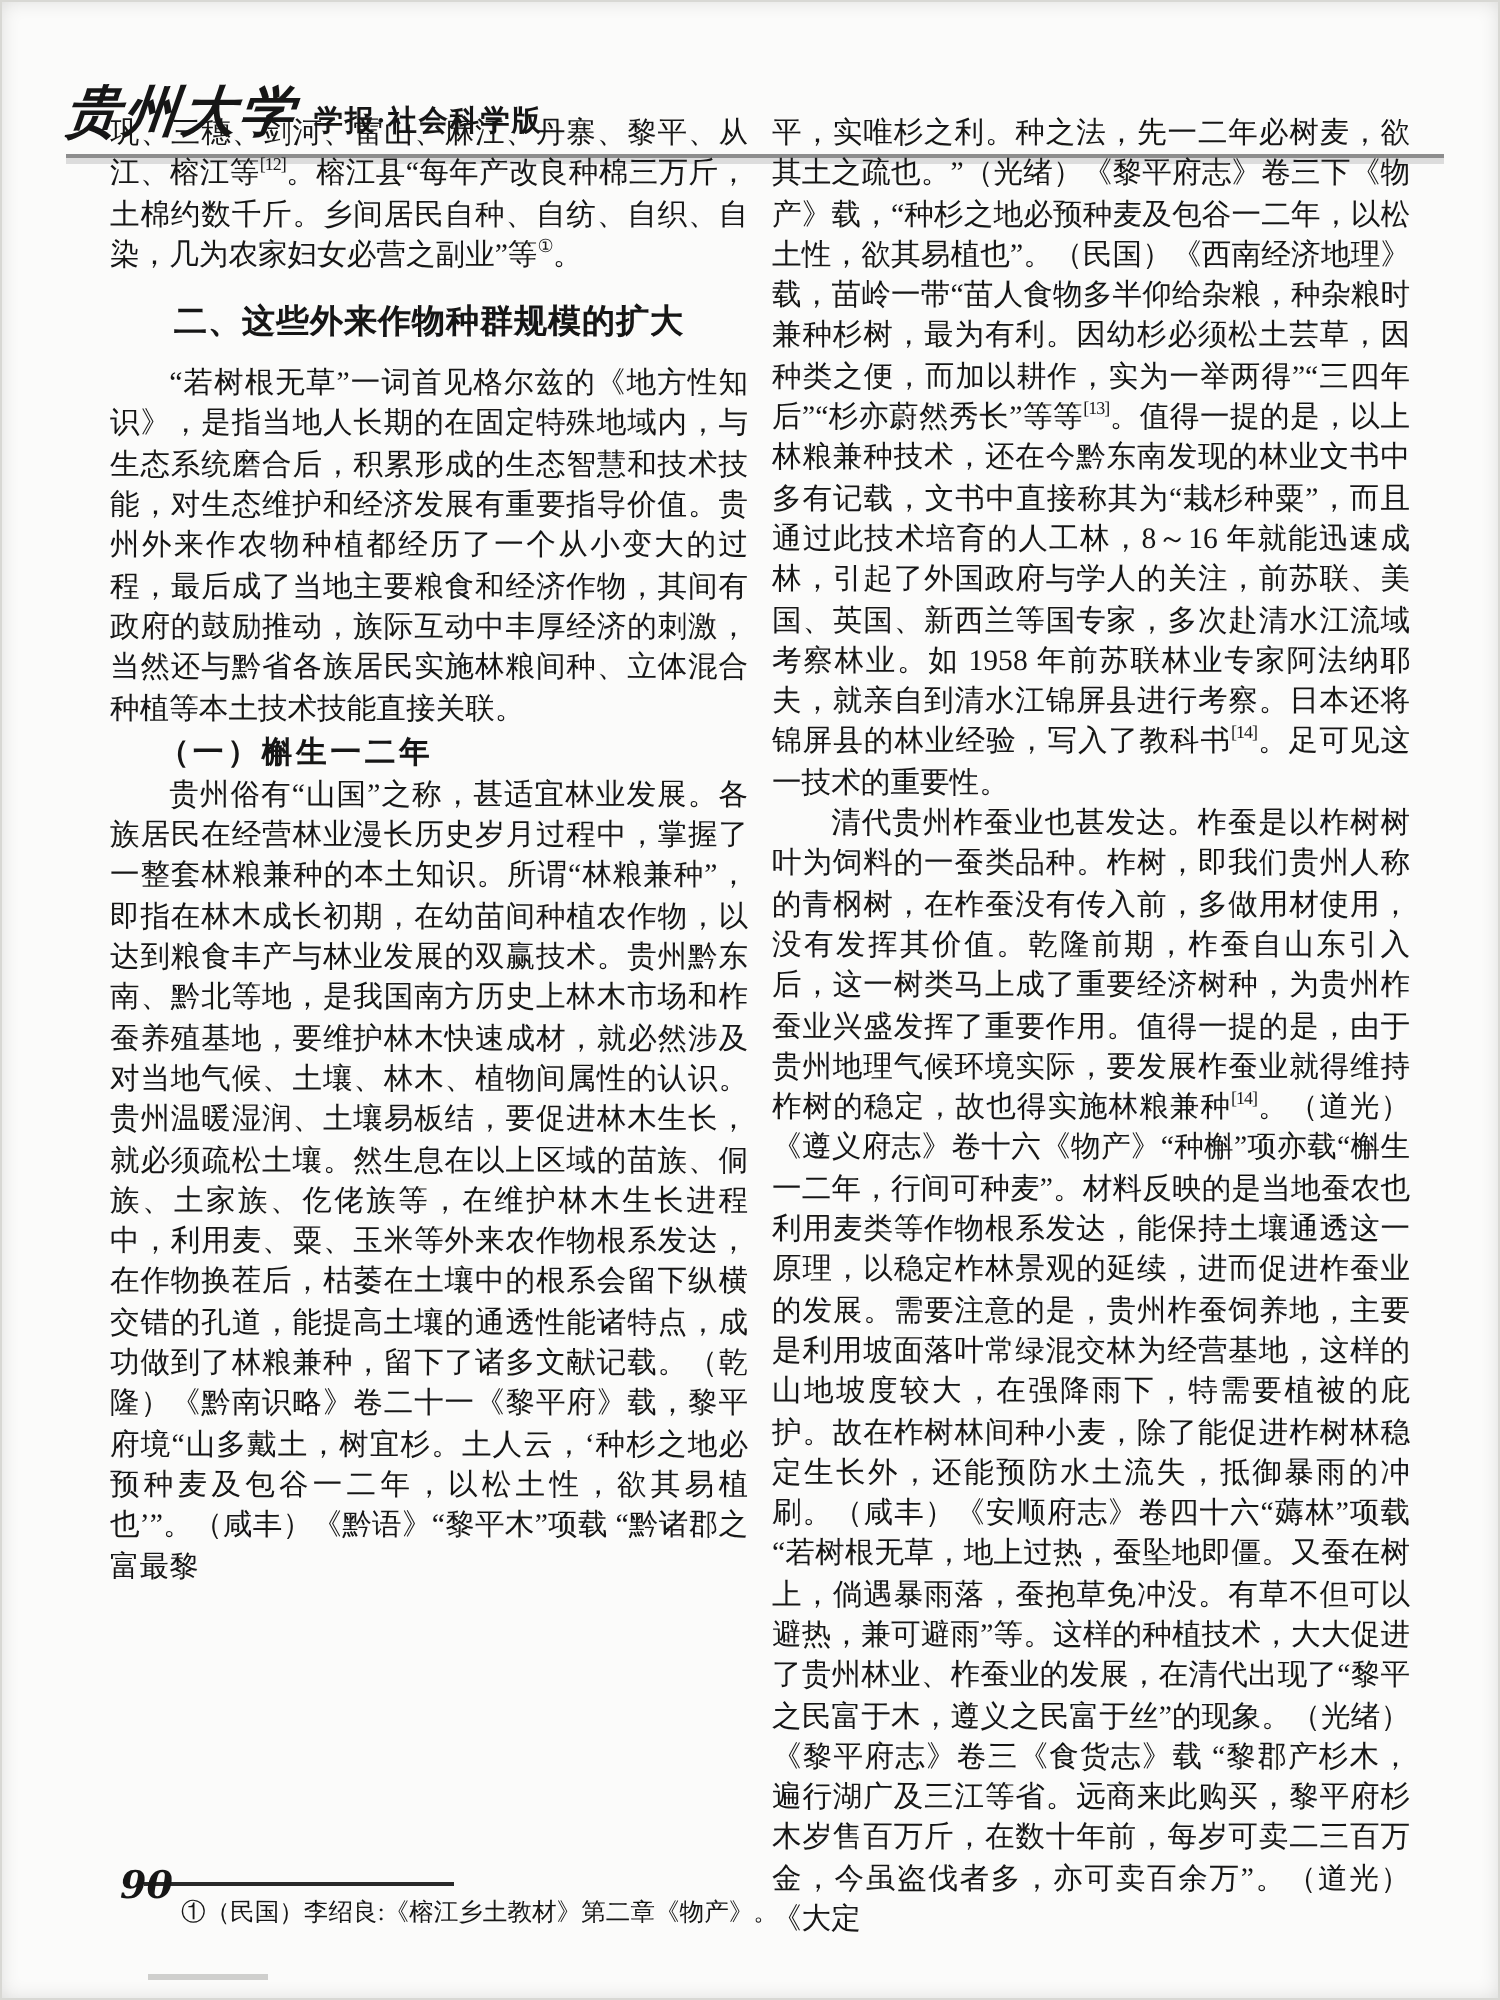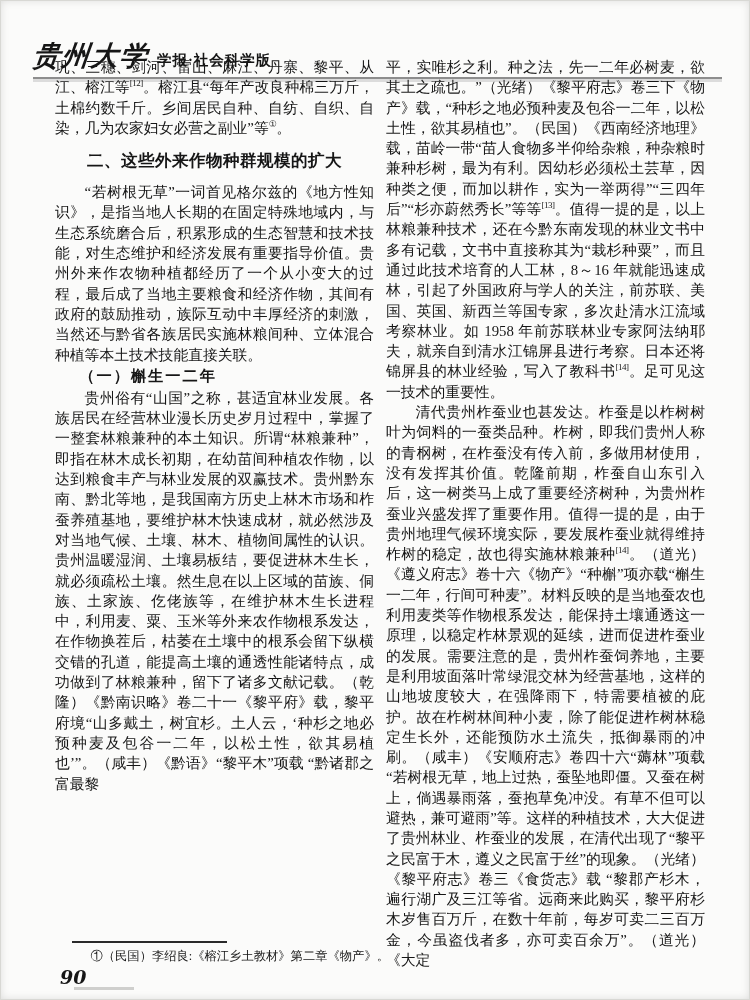--- a/index.html
+++ b/index.html
@@ -49,21 +49,21 @@
   }
   h3.sub-heading{
     margin:1px 0;font-size:15.2px;font-weight:bold;
     text-indent:1.6em;letter-spacing:2px;
   }
   
   .footnote-block{position:absolute;left:72px;top:941px;width:330px;}
   .footnote-rule{width:155px;height:1.5px;background:#2a2a2a;margin-bottom:6px;}
   .footnote-text{font-size:12.3px;line-height:15px;text-indent:1.5em;}
   .page-number{
-    position:absolute;left:60px;top:966px;
+    position:absolute;left:60px;top:932px;
     font-family:"DejaVu Serif", serif;
     font-style:italic;font-size:19px;font-weight:bold;
   }
   .page-number-rule{
     position:absolute;left:74px;top:987px;width:60px;height:3px;background:#cfcfcd;
   }
 </style>
 </head>
 <body>
 

